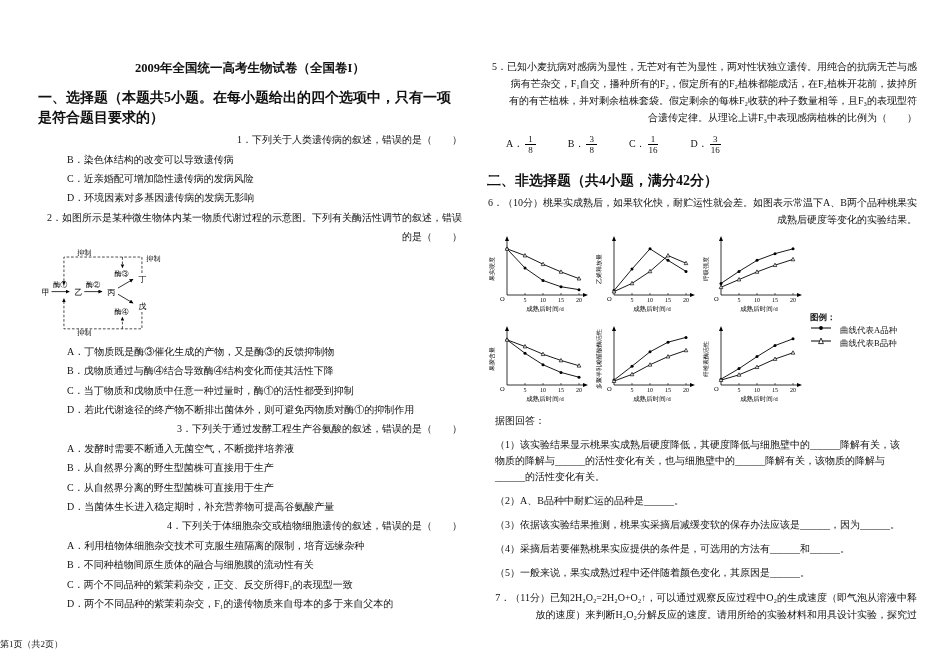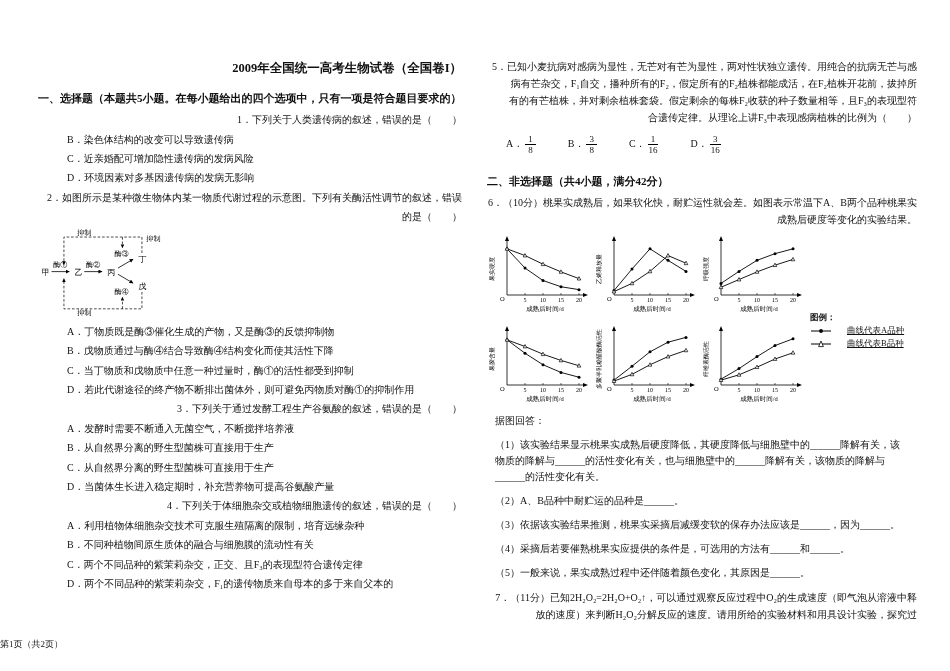--- a/index.html
+++ b/index.html
@@ -1,38 +1,38 @@
 <!DOCTYPE html>
 <html><head>
 <meta charset="utf-8">
 <style>
   html,body{margin:0;padding:0;background:#fff;}
   body{font-family:"Liberation Serif","DejaVu Serif",serif;color:#111;}
   .page{position:relative;width:950px;height:671px;background:#fff;overflow:hidden;}
   .col-left{position:absolute;left:38px;top:60px;width:424px;}
   .col-right{position:absolute;left:487px;top:58px;width:430px;}
-  .title{text-align:right;font-weight:bold;font-size:12.5px;line-height:16px;margin:0 0 10px 0;}
-  .sec{font-weight:bold;font-size:11px;line-height:20px;margin:12px 0 2px 0;}
+  .title{text-align:center;font-weight:bold;font-size:12.5px;line-height:16px;margin:0 0 10px 0;}
+  .sec{font-weight:bold;font-size:14px;line-height:20px;margin:12px 0 2px 0;}
   .sec2{margin:14px 0 3px 0;}
   .q{margin:0;padding-left:19px;text-indent:-19px;font-size:10px;text-align:right;}
   .lh195{line-height:19.5px;}
   .qr{line-height:17px;}
   .opt{margin:0 0 0 29px;font-size:10px;line-height:19.4px;}
   .sub{margin:8px;font-size:10px;line-height:16px;}
   .prompt{margin-top:2px;}
   .q5opts{display:flex;align-items:center;gap:32px;margin:5px 0 4px 19px;font-size:10px;height:26px;}
   .q5opt{display:inline-flex;align-items:center;}
   .frac{display:inline-flex;flex-direction:column;align-items:center;font-size:9px;line-height:10px;margin-left:2px;}
   .fn{border-bottom:1px solid #000;padding:0 3px;}
   .fd{padding:0 1px;}
   .diagram-wrap{margin:2px 0 2px 2px;}
   .chartzone{position:relative;height:178px;margin:5px 0 2px 0;}
   .legend{position:absolute;left:323px;top:78px;font-size:8.5px;line-height:13px;}
   .legend-title{display:block;font-weight:bold;}
-  .legend-row{display:flex;align-items:center;gap:15px;text-decoration:underline;}
+  .legend-row{display:flex;gap:8px;}
   .q7{margin-top:5px;}
   .footer{position:absolute;left:0;right:0;top:638px;text-align:left;font-size:9px;}
   .dt{font-size:9px;fill:#000;}
   .dts{font-size:8px;fill:#000;}
 </style>
 </head>
 <body>
 
 <div class="page">
 
@@ -82,21 +82,21 @@
 
     <p class="q lh195">3．下列关于通过发酵工程生产谷氨酸的叙述，错误的是（　　）</p>
     <div class="opt">A．发酵时需要不断通入无菌空气，不断搅拌培养液</div>
     <div class="opt">B．从自然界分离的野生型菌株可直接用于生产</div>
     <div class="opt">C．从自然界分离的野生型菌株可直接用于生产</div>
     <div class="opt">D．当菌体生长进入稳定期时，补充营养物可提高谷氨酸产量</div>
 
     <p class="q lh195">4．下列关于体细胞杂交或植物细胞遗传的叙述，错误的是（　　）</p>
     <div class="opt">A．利用植物体细胞杂交技术可克服生殖隔离的限制，培育远缘杂种</div>
     <div class="opt">B．不同种植物间原生质体的融合与细胞膜的流动性有关</div>
-    <div class="opt">C．两个不同品种的紫茉莉杂交，正交、且F₃的表现型符合遗传定律</div>
+    <div class="opt">C．两个不同品种的紫茉莉杂交，正交、反交所得F₁的表现型一致</div>
     <div class="opt">D．两个不同品种的紫茉莉杂交，F₁的遗传物质来自母本的多于来自父本的</div>
   </div>
 
   <div class="col-right">
     <p class="q qr">5．已知小麦抗病对感病为显性，无芒对有芒为显性，两对性状独立遗传。用纯合的抗病无芒与感病有芒杂交，F₁自交，播种所有的F₂，假定所有的F₂植株都能成活，在F₂植株开花前，拔掉所有的有芒植株，并对剩余植株套袋。假定剩余的每株F₂收获的种子数量相等，且F₃的表现型符合遗传定律。从理论上讲F₃中表现感病植株的比例为（　　）</p>
     <div class="q5opts">
       <span class="q5opt">
         <span>A．</span>
         <span class="frac">
             <span class="fn">1</span>

